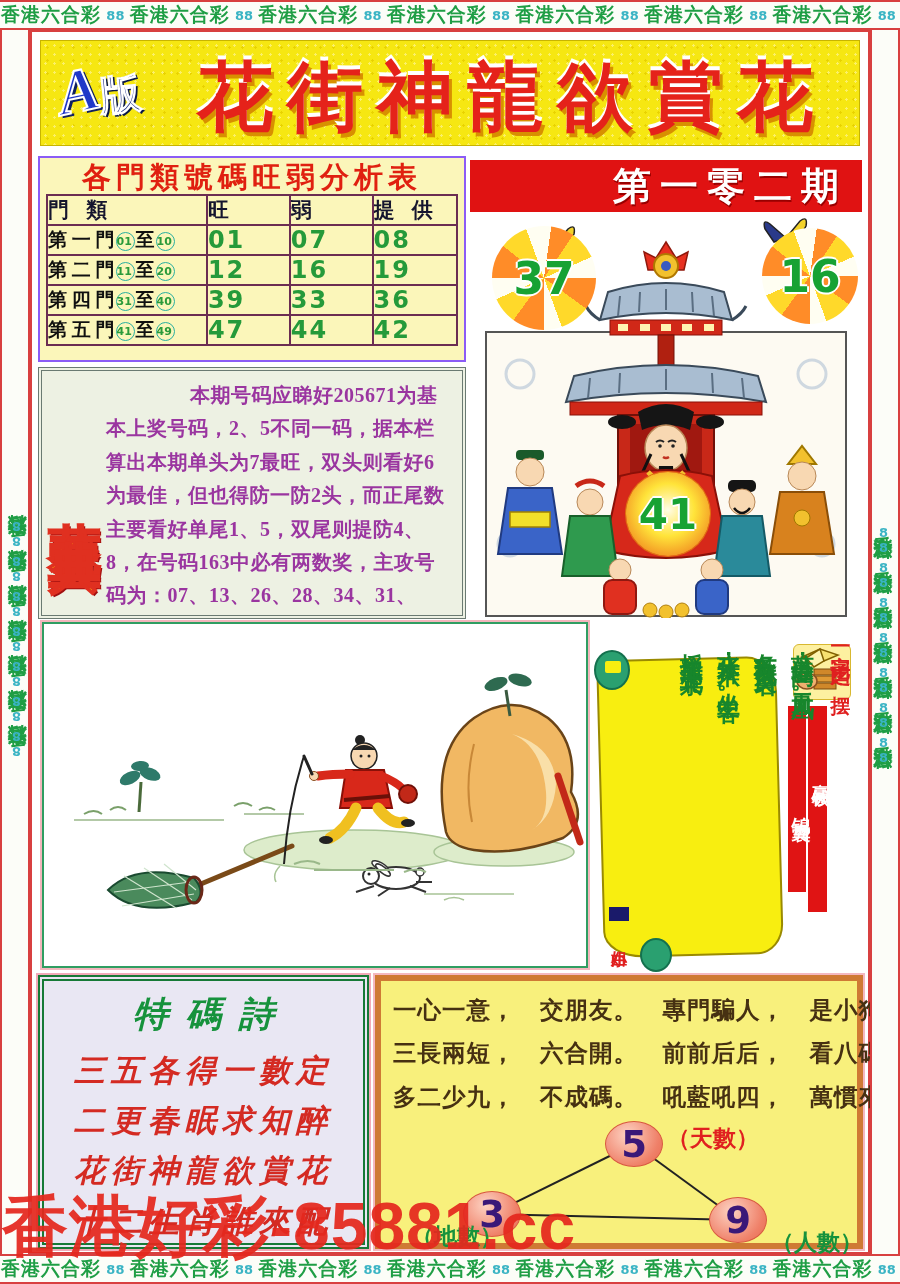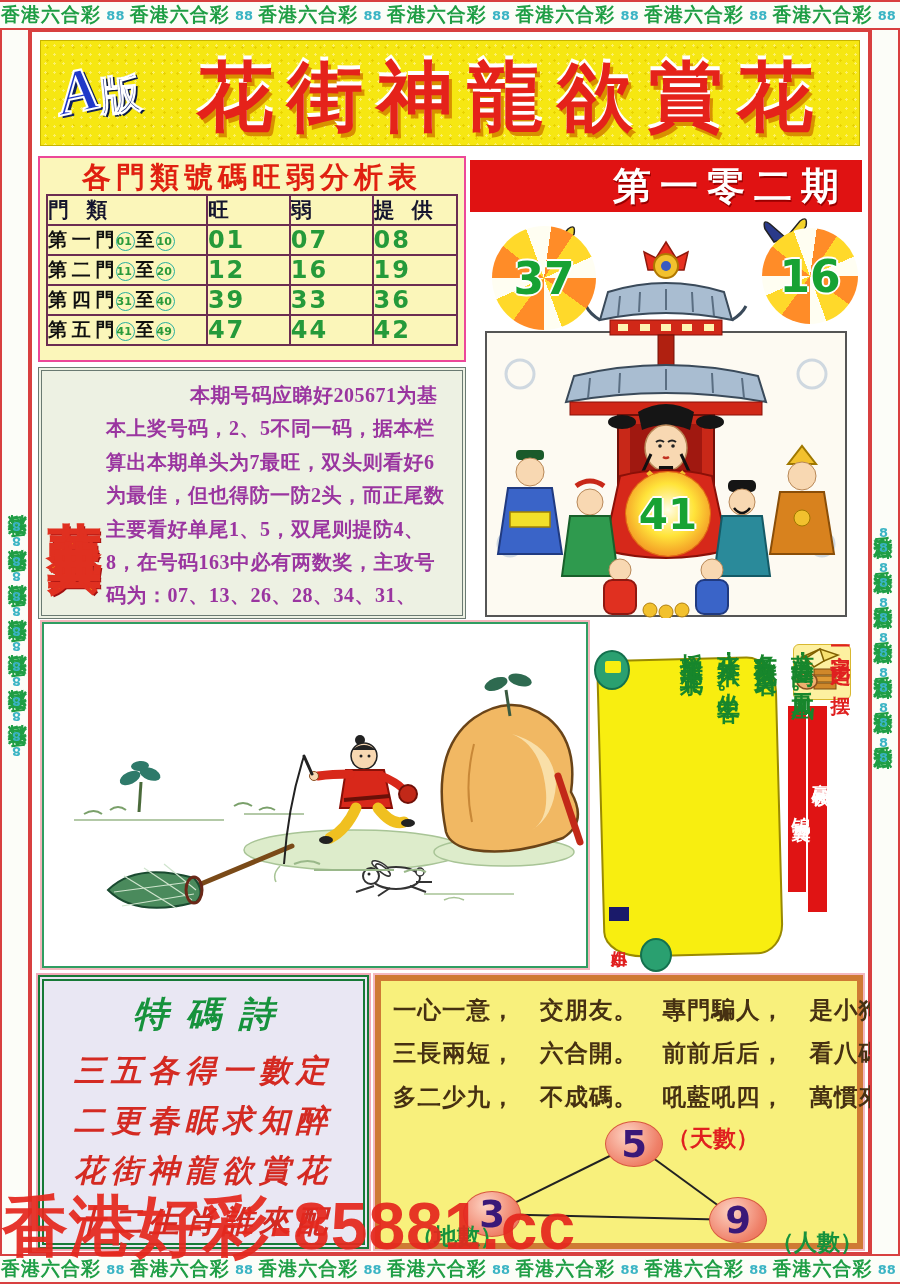--- a/index.html
+++ b/index.html
@@ -31,21 +31,21 @@
   .edition .eA { font-family:"Liberation Serif",serif; font-style:italic; font-weight:900; font-size:62px; color:#2038c8;
     -webkit-text-stroke:2px #fff; text-shadow:3px 3px 0 #102060; }
   .edition .eB { font-family:"Liberation Serif",serif; font-weight:900; font-size:42px; color:#1a2a80;
     -webkit-text-stroke:1px #fff; text-shadow:2px 2px 0 #0a1848; display:inline-block; transform:rotate(6deg) translateY(6px); }
   .main-title { position:absolute; left:130px; right:6px; top:10px; bottom:0; display:flex; align-items:center; justify-content:center;
     font-family:"Liberation Serif",serif; font-weight:900; font-size:76px; color:#e5221a; letter-spacing:14px; white-space:nowrap;
     text-shadow:0 -4px 0 #ffffff, 3px 4px 0 #d89000; }
 
   
   .table-box { position:absolute; left:6px; top:124px; width:428px; height:206px; background:#fbf6ba;
-    border:2px solid #ec4899; padding:2px 6px 0 6px; }
+    border:2px solid #8b5cf6; padding:2px 6px 0 6px; }
   .table-title { text-align:center; color:#e02010; font-weight:900; font-size:29px; letter-spacing:5px;
     font-family:"Liberation Serif",serif; line-height:34px; }
   table.antab { width:100%; border-collapse:collapse; table-layout:fixed; }
   .antab th, .antab td { border:2px solid #6b2d52; text-align:left; padding:0; height:28px; overflow:hidden; white-space:nowrap; }
   .antab th { color:#15152e; font-weight:900; font-size:21px; letter-spacing:6px; font-family:"Liberation Serif",serif; }
   .gate-cell { color:#101010; font-weight:900; font-size:19px; font-family:"Liberation Serif",serif; }
   .circ { display:inline-block; width:19px; height:19px; line-height:17px; border:1.5px solid #2ab0a0; border-radius:50%;
     color:#2a9a3a; font-size:11px; font-weight:bold; font-family:"DejaVu Sans",sans-serif; letter-spacing:0; vertical-align:1px; margin:0 1px; }
   .zhi { font-weight:900; }
   .num-cell { color:#259a3a; font-weight:bold; font-size:24px; font-family:"DejaVu Sans",sans-serif; letter-spacing:2px; }

